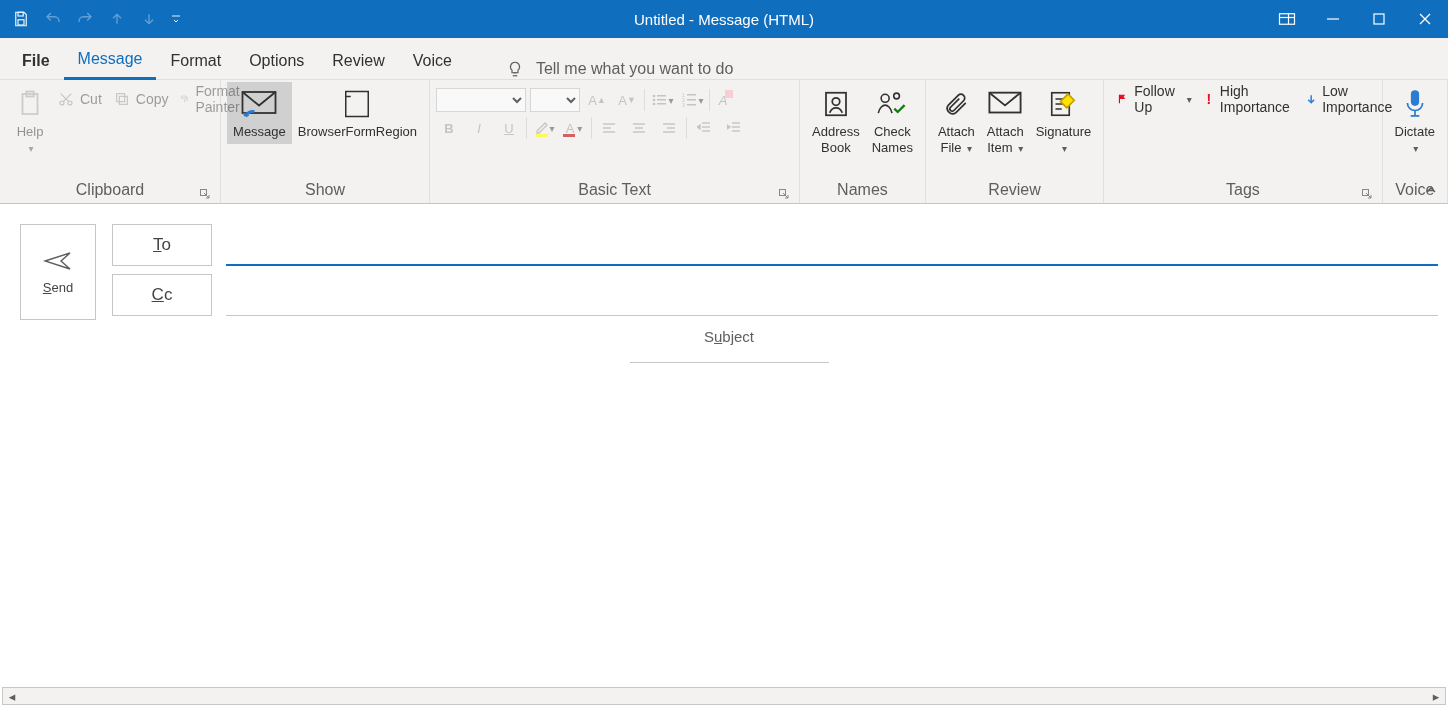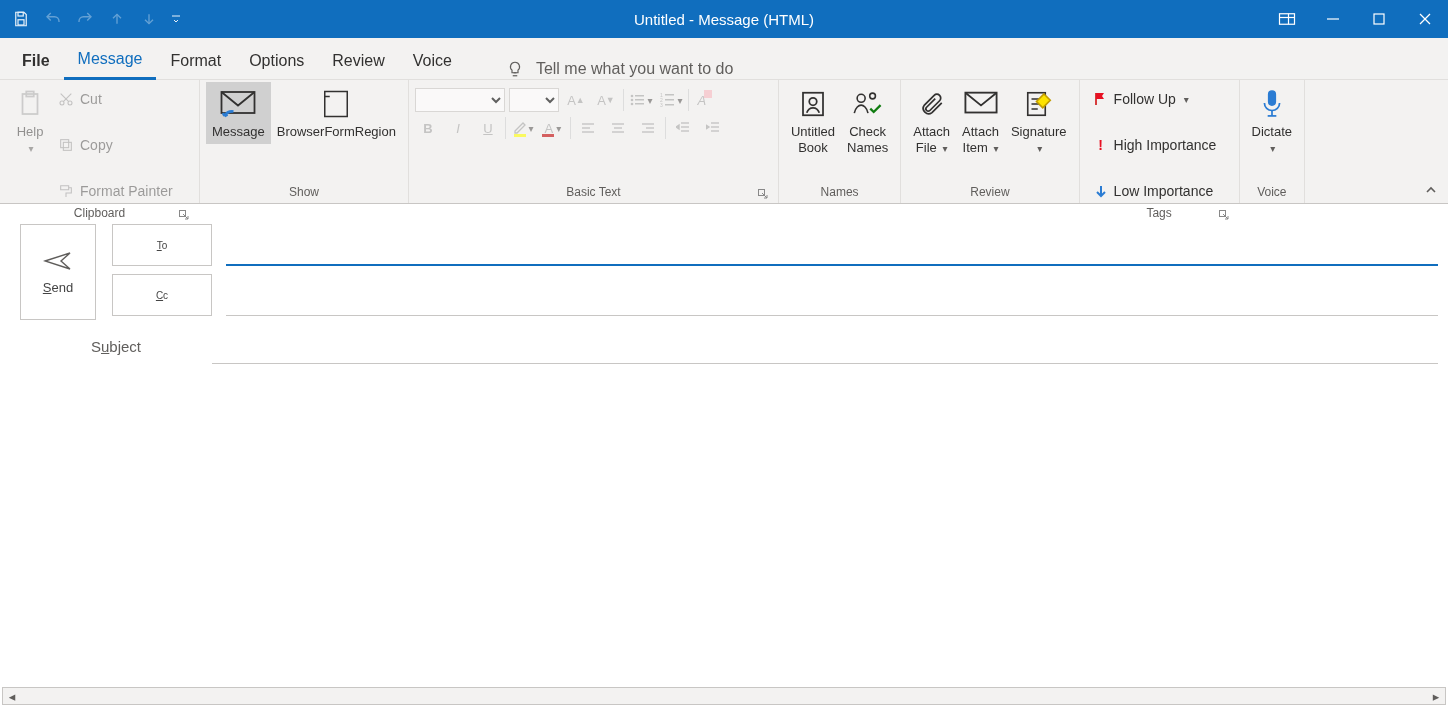--- a/index.html
+++ b/index.html
@@ -15,45 +15,45 @@
   
   .tabstrip { height:42px; background:#f3f2f1; display:flex; align-items:center; padding:0 8px; border-bottom:1px solid #e1dfdd; }
   .tab { padding:6px 14px 2px; font-size:16px; color:#323130; cursor:pointer; height:42px; display:flex; align-items:center; }
   .tab.file { color:#323130;font-weight:bold; }
   .tab.active { color:#106ebe; border-bottom:3px solid #106ebe; font-weight:500; }
   .tellme { display:flex; align-items:center; margin-left:40px; color:#605e5c; font-size:16px; gap:12px;margin-top:21px; }
   
   .ribbon { height:124px; background:#f3f2f1; display:flex; position:relative; border-bottom:1px solid #c8c6c4; }
   .group { border-right:1px solid #e1dfdd; display:flex; flex-direction:column; align-items:stretch; padding:2px 6px 0; }
   .group-body { flex:1; display:flex; align-items:flex-start; }
-  .group-label { text-align:center; font-size:12px; color:#605e5c; padding:2px 0 4px; position:relative; }
+  .group-label { text-align:center; font-size:16px; color:#605e5c; padding:2px 0 4px; position:relative; }
   .dlg-launch { position:absolute; right:2px; bottom:2px; width:14px; height:14px; display:flex; align-items:center; justify-content:center; color:#888; cursor:pointer; }
   .big-btn { display:flex; flex-direction:column; align-items:center; justify-content:flex-start; padding:4px 6px; min-width:48px; cursor:pointer; gap:2px; }
   .big-btn .ico { height:36px; display:flex; align-items:center; justify-content:center; }
   .big-btn .lbl { font-size:13px; color:#323130; text-align:center; line-height:16px; }
   .big-btn.disabled { opacity:.5; cursor:default; }
   .big-btn.selected { background:#d0d0d0; }
-  .stack { display:flex; flex-direction:column; gap:20px; padding-top:4px; }
+  .stack { display:flex; flex-direction:row; gap:4px; padding-top:4px; }
   .small-row { display:flex; align-items:center; gap:6px; height:26px; padding:0 4px; cursor:pointer; font-size:14px; color:#323130; }
   .small-row.disabled { opacity:.45; cursor:default; }
   .fmt-cell { width:26px; height:24px; display:flex; align-items:center; justify-content:center; color:#a6a6a6; }
   select.font { height:24px; border:1px solid #c8c6c4; background:#fff; font-size:13px; }
   .chev { font-size:10px; color:#605e5c; margin-left:2px; }
   .collapse-rib { position:absolute; right:10px; bottom:6px; cursor:pointer; color:#605e5c; }
   
   .compose { padding:20px 10px 8px 20px; display:flex; flex-direction:column; }
   .top-row { display:flex; align-items:flex-start; }
   .send-box { width:76px; height:96px; border:1px solid #c8c6c4; display:flex; flex-direction:column; align-items:center; justify-content:center; gap:8px; cursor:pointer; }
   .addr-col { margin-left:16px; display:flex; flex-direction:column; gap:8px; }
-  .addr-btn { width:100px; height:42px; border:1px solid #c8c6c4; display:flex; align-items:center; justify-content:center; cursor:pointer; font-size:10px; }
+  .addr-btn { width:100px; height:42px; border:1px solid #c8c6c4; display:flex; align-items:center; justify-content:center; cursor:pointer; font-size:17px; }
   .addr-btn span.u { text-decoration:underline; }
   .field-col { flex:1; margin-left:14px; display:flex; flex-direction:column; gap:8px; }
   .addr-input { height:42px; border:none; border-bottom:1px solid #c8c6c4; font-size:15px; outline:none; padding:0 2px; }
   .addr-input.focus { border-bottom:2px solid #106ebe; }
-  .subject-row { display:flex; align-items:center; margin-top:8px; }
+  .subject-row { display:flex; align-items:center; margin-top:8px;flex-direction:column; }
   .subject-label { width:192px; text-align:center; font-size:15px; color:#605e5c; }
   .subject-input { flex:1; height:36px; border:none; border-bottom:1px solid #c8c6c4; font-size:15px; outline:none; }
   .body-area { margin-top:6px; flex:1; }
   
   .hscroll { position:absolute; left:2px; right:2px; bottom:2px; height:18px; border:1px solid #c8c6c4; background:#f3f2f1; display:flex; align-items:center; justify-content:space-between; }
   .sbtn { width:18px; height:16px; display:flex; align-items:center; justify-content:center; color:#605e5c; cursor:pointer; }
   svg { display:block; }
 </style>
 </head>
 <body>
@@ -331,21 +331,21 @@
   <div class="group">
     <div class="group-body">
       <div class="big-btn">
         <div class="ico">
           <svg width="30" height="30" viewBox="0 0 24 24" fill="none" stroke="#323130" stroke-width="1.4">
               <rect x="4" y="3" width="16" height="18"></rect>
               <circle cx="12" cy="10" r="3"></circle>
               <path d="M7 19c1-3 3-4 5-4s4 1 5 4"></path>
             </svg>
         </div>
-        <div class="lbl" style="white-space:pre-line">Untitled
+        <div class="lbl" style="white-space:pre-line">Address
 Book</div>
       </div>
       <div class="big-btn">
         <div class="ico">
           <svg width="32" height="30" viewBox="0 0 28 24" fill="none" stroke="#323130" stroke-width="1.4">
               <circle cx="8" cy="7" r="3.5"></circle>
               <path d="M2 20c1-5 4-7 6-7s5 2 6 7"></path>
               <circle cx="18" cy="5" r="2.5"></circle>
               <path d="M16 16l3 3 6-6" stroke="#107c10" stroke-width="2"></path>
             </svg>

